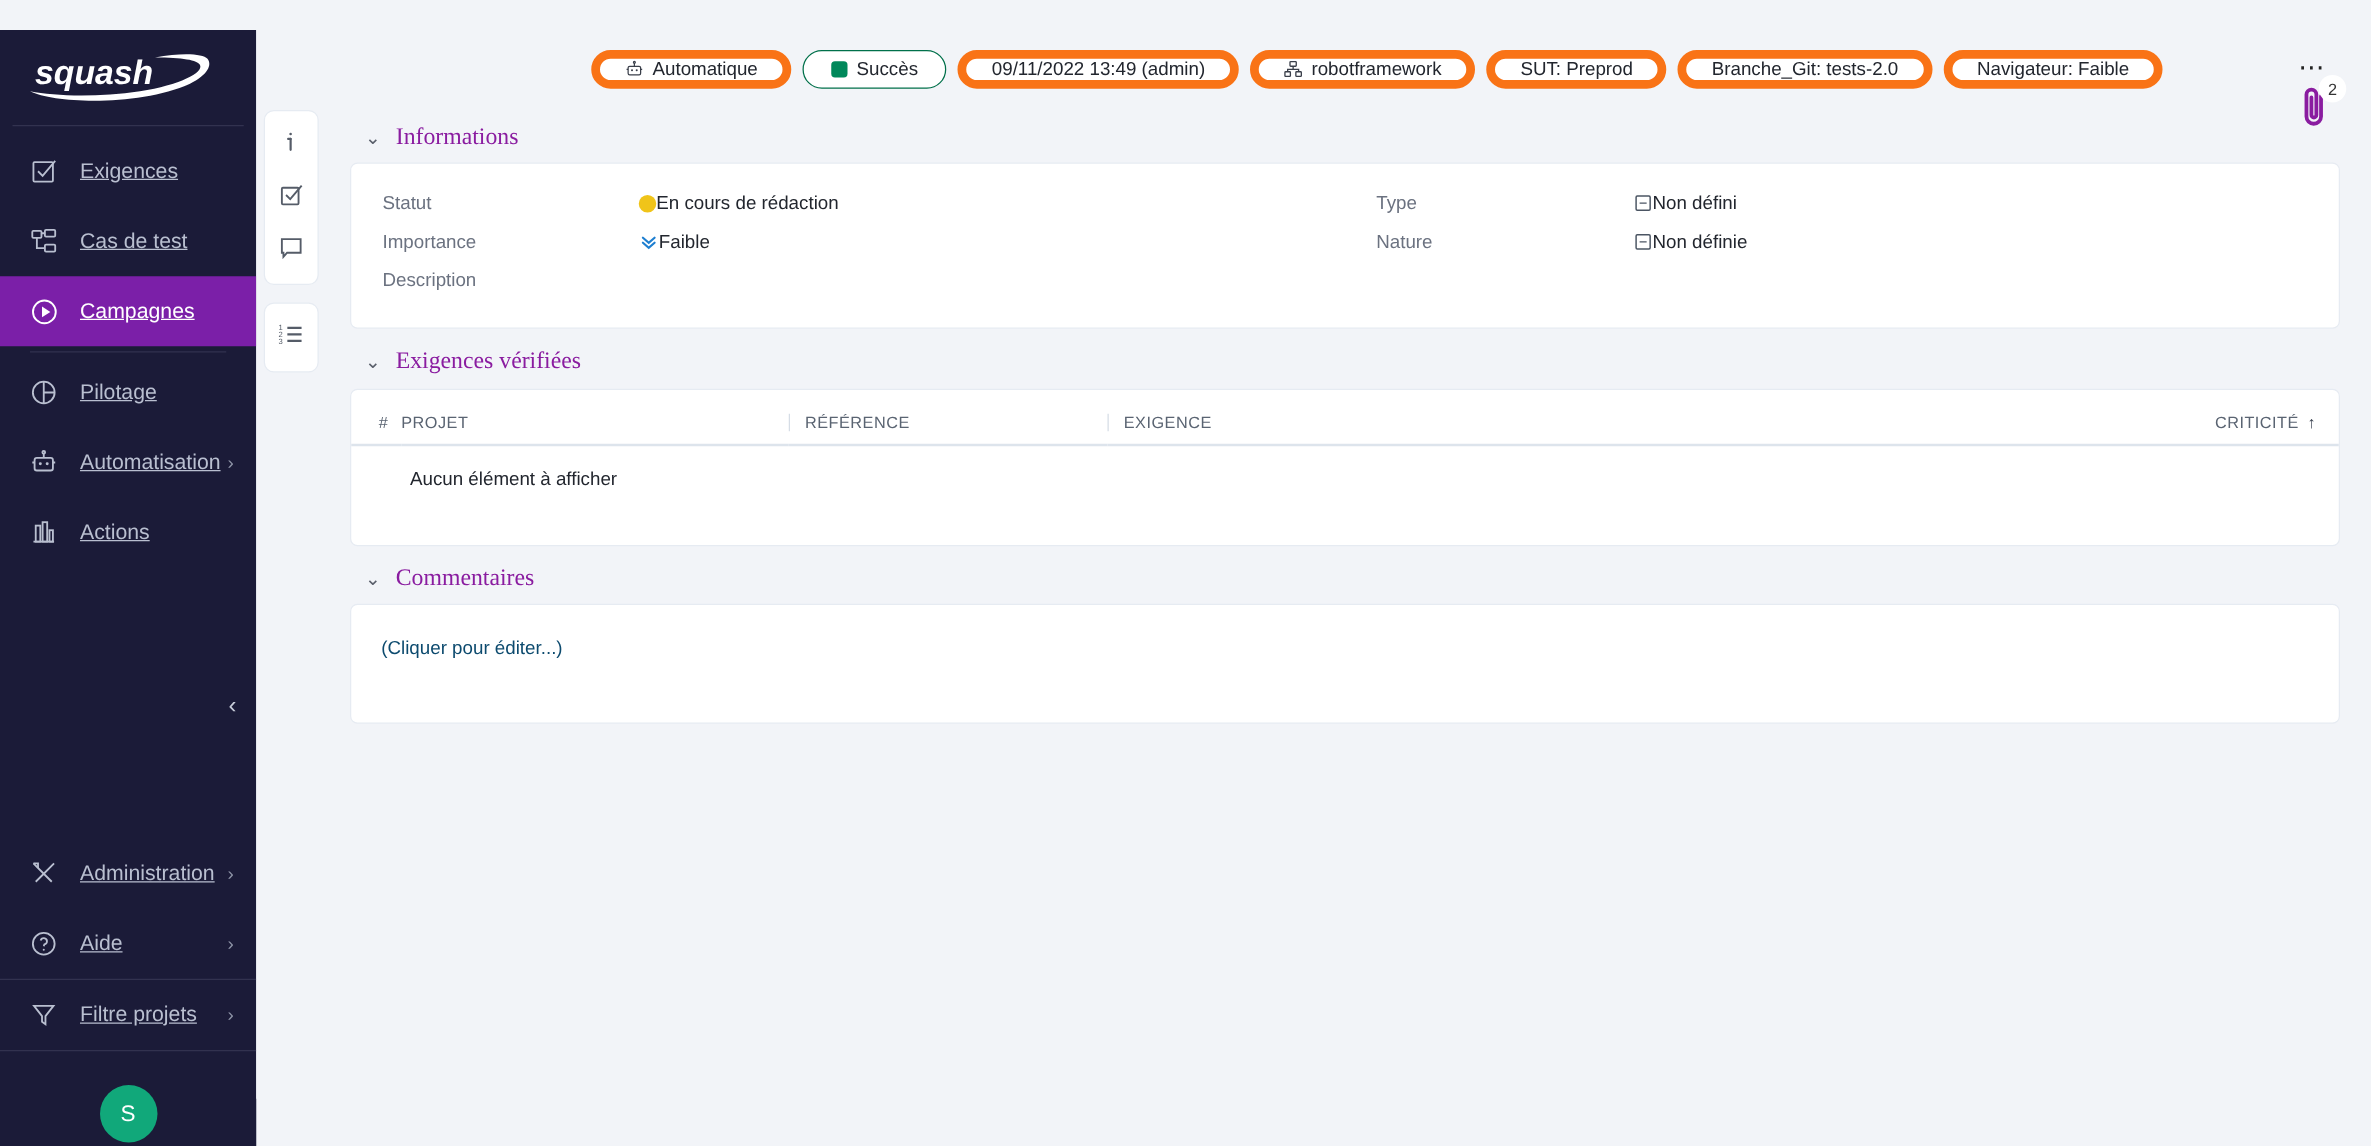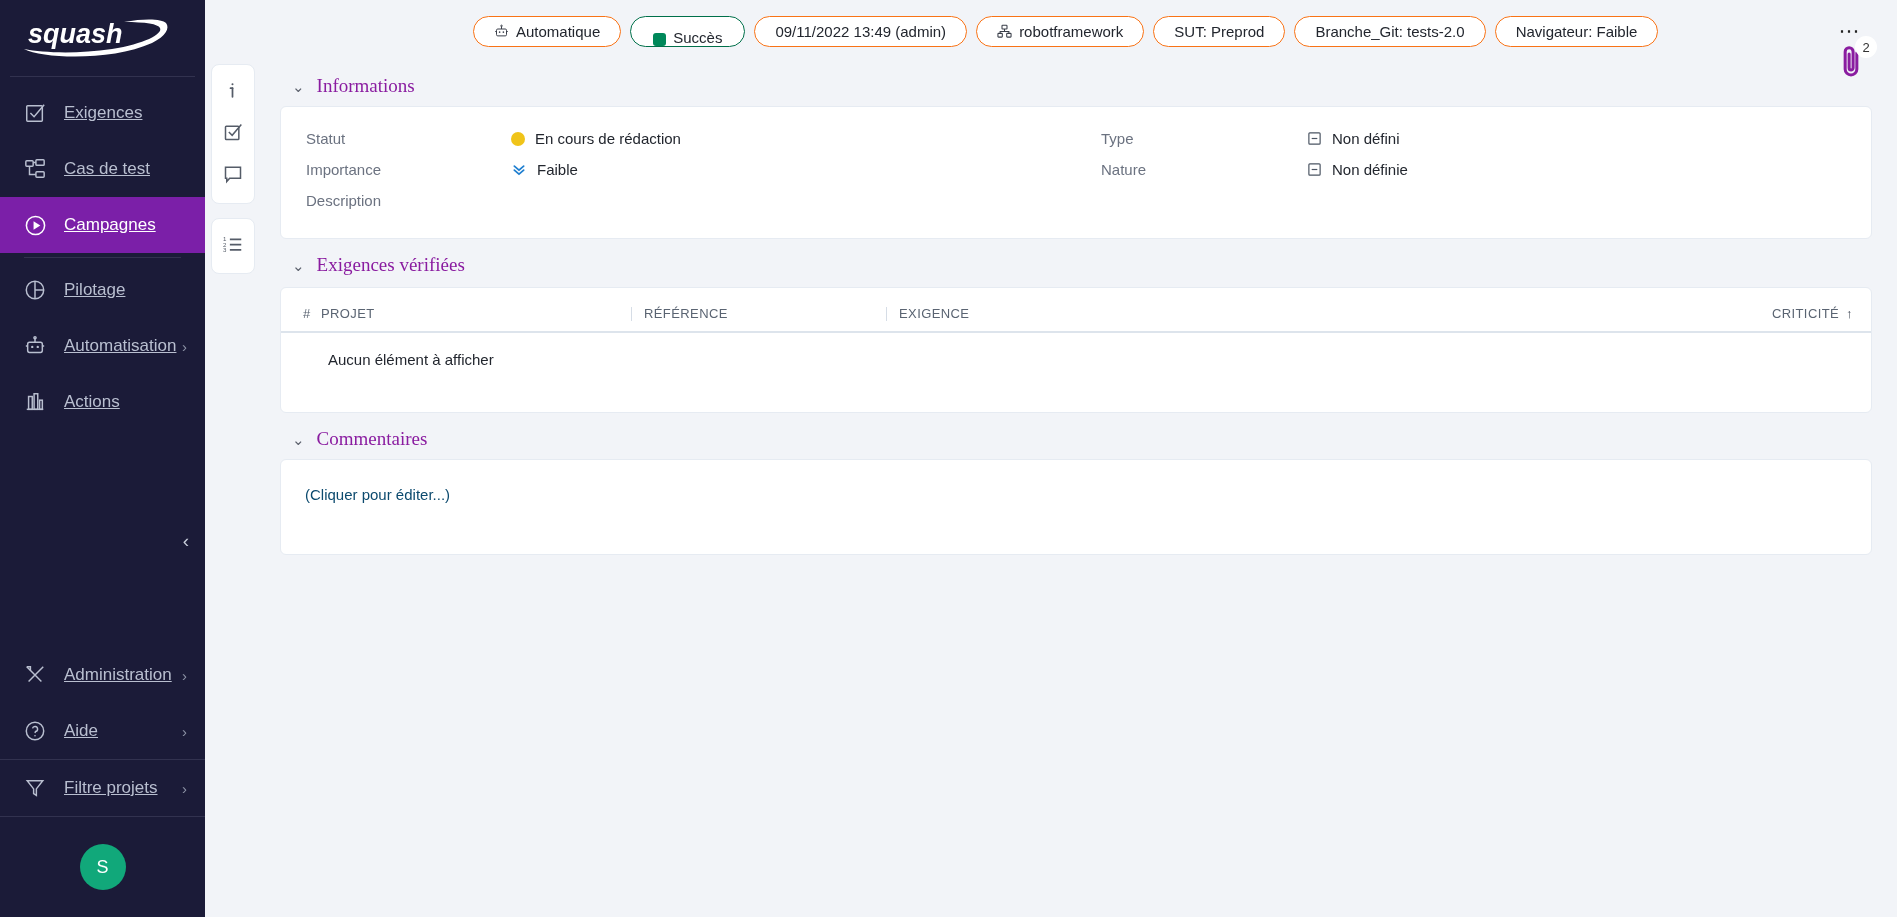--- a/index.html
+++ b/index.html
@@ -2,21 +2,21 @@
 <html><head>
 <meta charset="utf-8">
 <style>
   * { box-sizing: border-box; margin: 0; padding: 0; }
   html, body {
     width: 1897px; height: 917px;
     font-family: "Liberation Sans", sans-serif;
     background: #f2f4f8;
     overflow: hidden;
   }
-  #app { display: flex; width: 1897px; height: 855px; }
+  #app { display: flex; width: 1897px; height: 855px; margin-top: 24px; }
 
   
   #sidebar {
     width: 205px; height: 917px;
     background: #1b1b38;
     display: flex; flex-direction: column;
     flex: 0 0 205px;
     position: relative;
   }
   .logo-wrap {
@@ -70,25 +70,25 @@
   .title-row { display:flex; align-items:center; height: 54px; padding-left: 12px; }
   .back-btn {
     width: 34px; height:34px; display:flex; align-items:center; justify-content:center;
     cursor:pointer; flex:0 0 34px;
   }
   .page-title {
     font-size: 23px; color:#8a1ca0; margin-left: 17px; white-space:nowrap;
   }
   .chips-row { display:flex; align-items:center; gap: 9px; padding-left: 268px; height: 42px; }
   .chip {
-    height: 31px; background:#fff; border:1px solid #f97316; border-radius: 16px;
+    height: 31px; background:#fff; border:7px solid #f97316; border-radius: 16px;
     display:flex; align-items:center; gap:7px; padding: 4px 20px;
     font-size: 15px; color:#22262e; white-space:nowrap; cursor:pointer;
   }
-  .chip.success { border: 1.6px solid #00704a; padding: 0 22px; align-items: flex-end; }
+  .chip.success { border: 1.6px solid #00704a; padding: 0 22px; }
   .sq-green { width: 13px; height:13px; border-radius:3px; background:#00885a; display:block; }
   .chip svg { display:block; }
 
   .hdr-actions {
     position:absolute; right: 0px; top: 6px; width: 110px; height: 84px;
   }
   .dots {
     position:absolute; right: 36px; top: 14px; color:#222; font-size: 21px;
     letter-spacing:1.5px; line-height:1; cursor:pointer;
   }
@@ -128,21 +128,21 @@
   .card {
     background:#fff; border:1px solid #e6ebf2; border-radius: 6px;
   }
 
   
   .info-card { padding: 16px 0 22px 0; }
   .info-grid { display:flex; }
   .info-col { width: 50%; padding-left: 25px; }
   .info-row { display:flex; align-items:center; height: 31px; margin-bottom: 0px; }
   .info-label { width: 205px; color:#6b7280; font-size: 15px; flex:0 0 205px; }
-  .info-val { display:flex; align-items:center; gap: 10px; color:#22262e; font-size: 15px; }
+  .info-val { display:flex; align-items:center; color:#22262e; font-size: 15px; }
   .dot-yellow { width:14px; height:14px; border-radius:50%; background:#f0c419; display:block; }
   .info-icon { width: 16px; height:16px; display:flex; align-items:center; justify-content:center; }
 
   
   .req-card { margin-top: 2px; padding: 0; }
   .tbl { width:100%; border-collapse: collapse; }
   .tbl th {
     font-size: 13px; color:#5a6472; font-weight: normal; letter-spacing:.4px;
     text-align:left; padding: 18px 0 10px 0; position:relative;
   }

